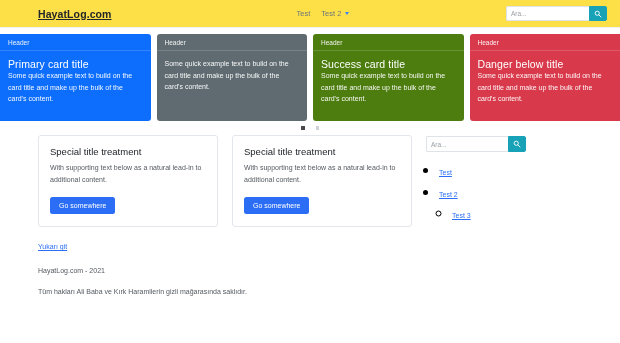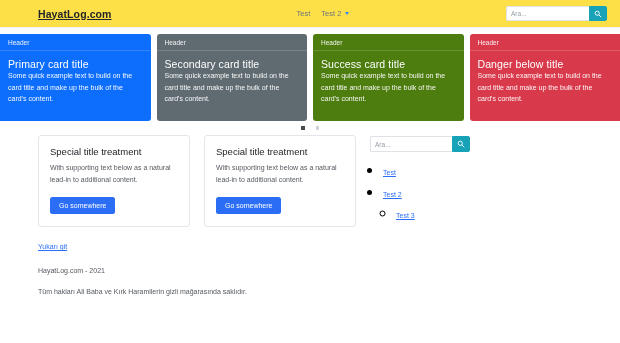--- a/index.html
+++ b/index.html
@@ -136,21 +136,21 @@
 
   
   .lower {
     display: flex;
     padding: 0 13px 0 38px;
     gap: 14px;
     align-items: flex-start;
   }
   .cards-col { display: flex; gap: 14px; }
   .plain-card {
-    width: 152px;
+    width: 180px;
     background: #fff;
     border: 1px solid #e3e6ea;
     border-radius: 3px;
     padding: 10px 11px 12px 11px;
   }
   .pc-title {
     font-size: 9.5px;
     font-weight: normal;
     color: #212529;
     margin-bottom: 5px;
@@ -259,21 +259,20 @@
     <div class="cc-header">Header</div>
     <div class="cc-body">
       <div class="cc-title">Primary card title</div>
       <div class="cc-text">Some quick example text to build on the card title and make up the bulk of the card's content.</div>
     </div>
   </div>
 
   <div class="color-card" style="background:#5f6b71">
     <div class="cc-header">Header</div>
     <div class="cc-body">
-      <div class="cc-title">Secondary card title</div>
       <div class="cc-text">Some quick example text to build on the card title and make up the bulk of the card's content.</div>
     </div>
   </div>
 
   <div class="color-card" style="background:#4d7c0f">
     <div class="cc-header">Header</div>
     <div class="cc-body">
       <div class="cc-title">Success card title</div>
       <div class="cc-text">Some quick example text to build on the card title and make up the bulk of the card's content.</div>
     </div>

